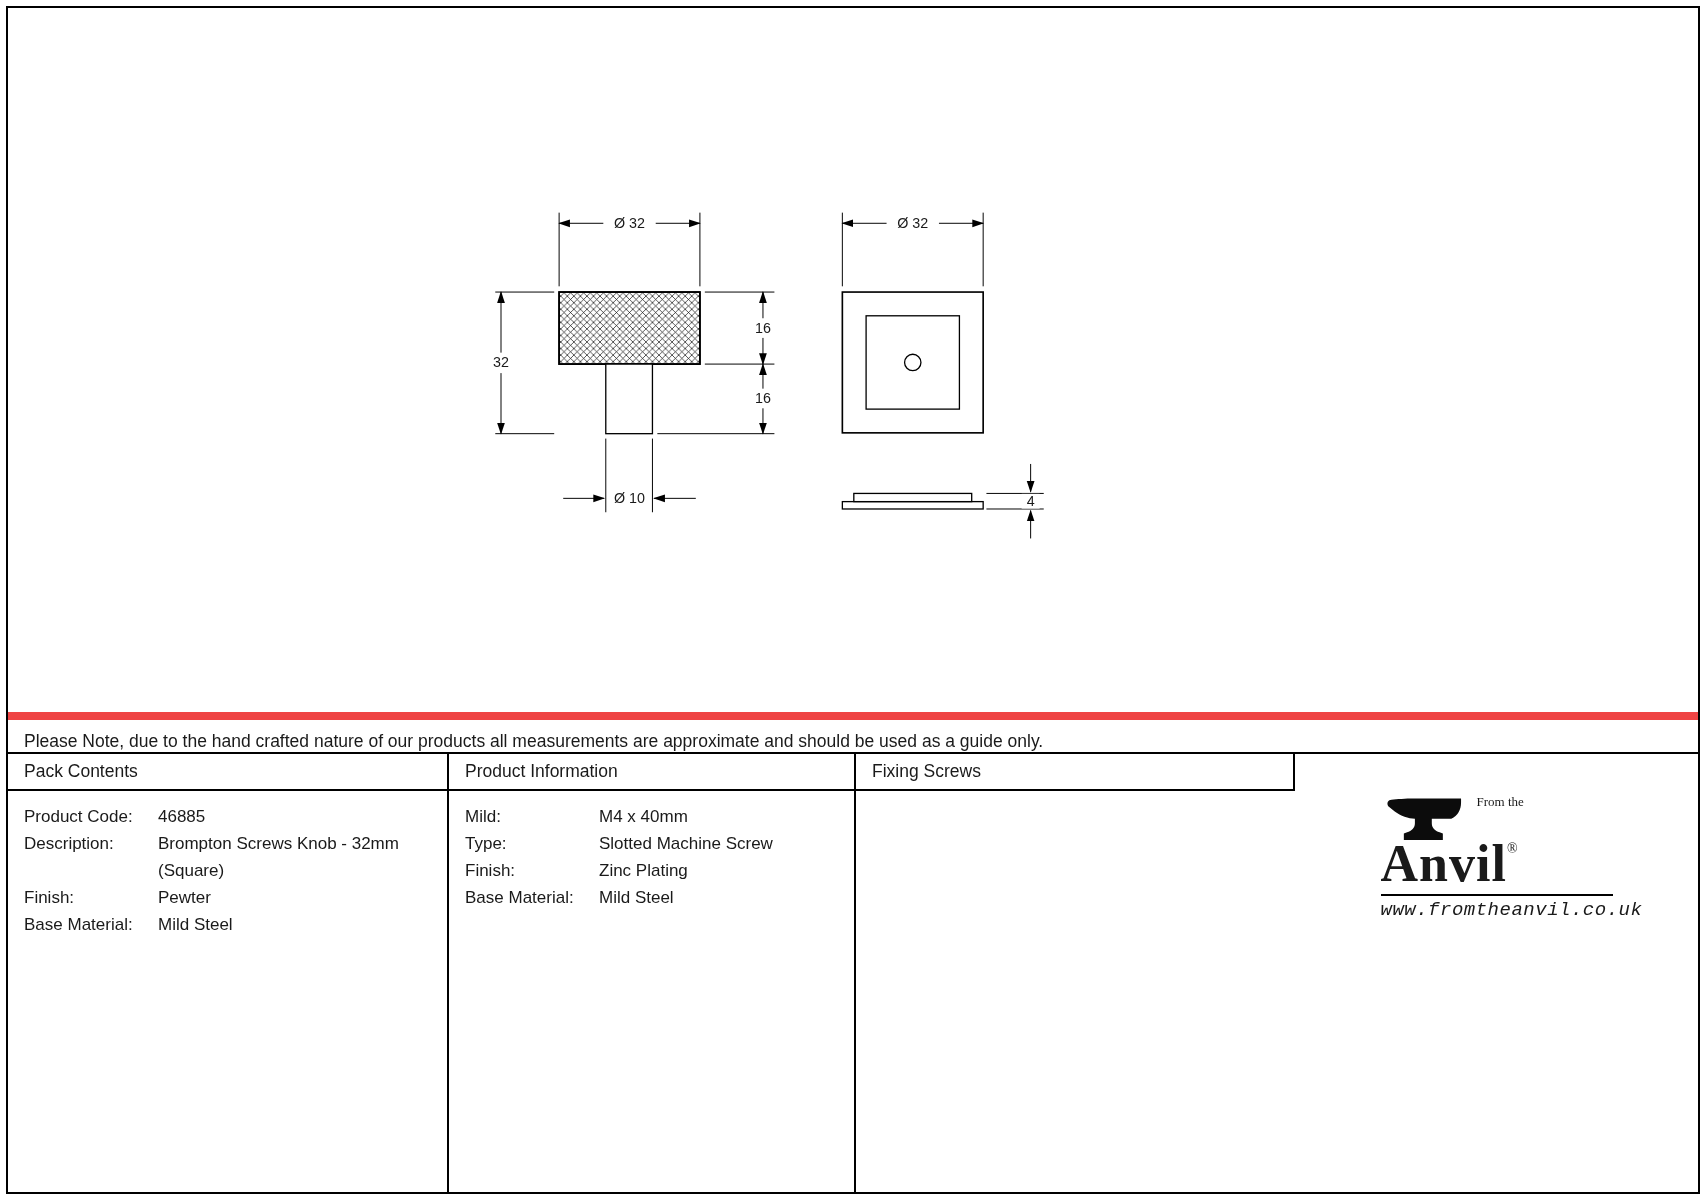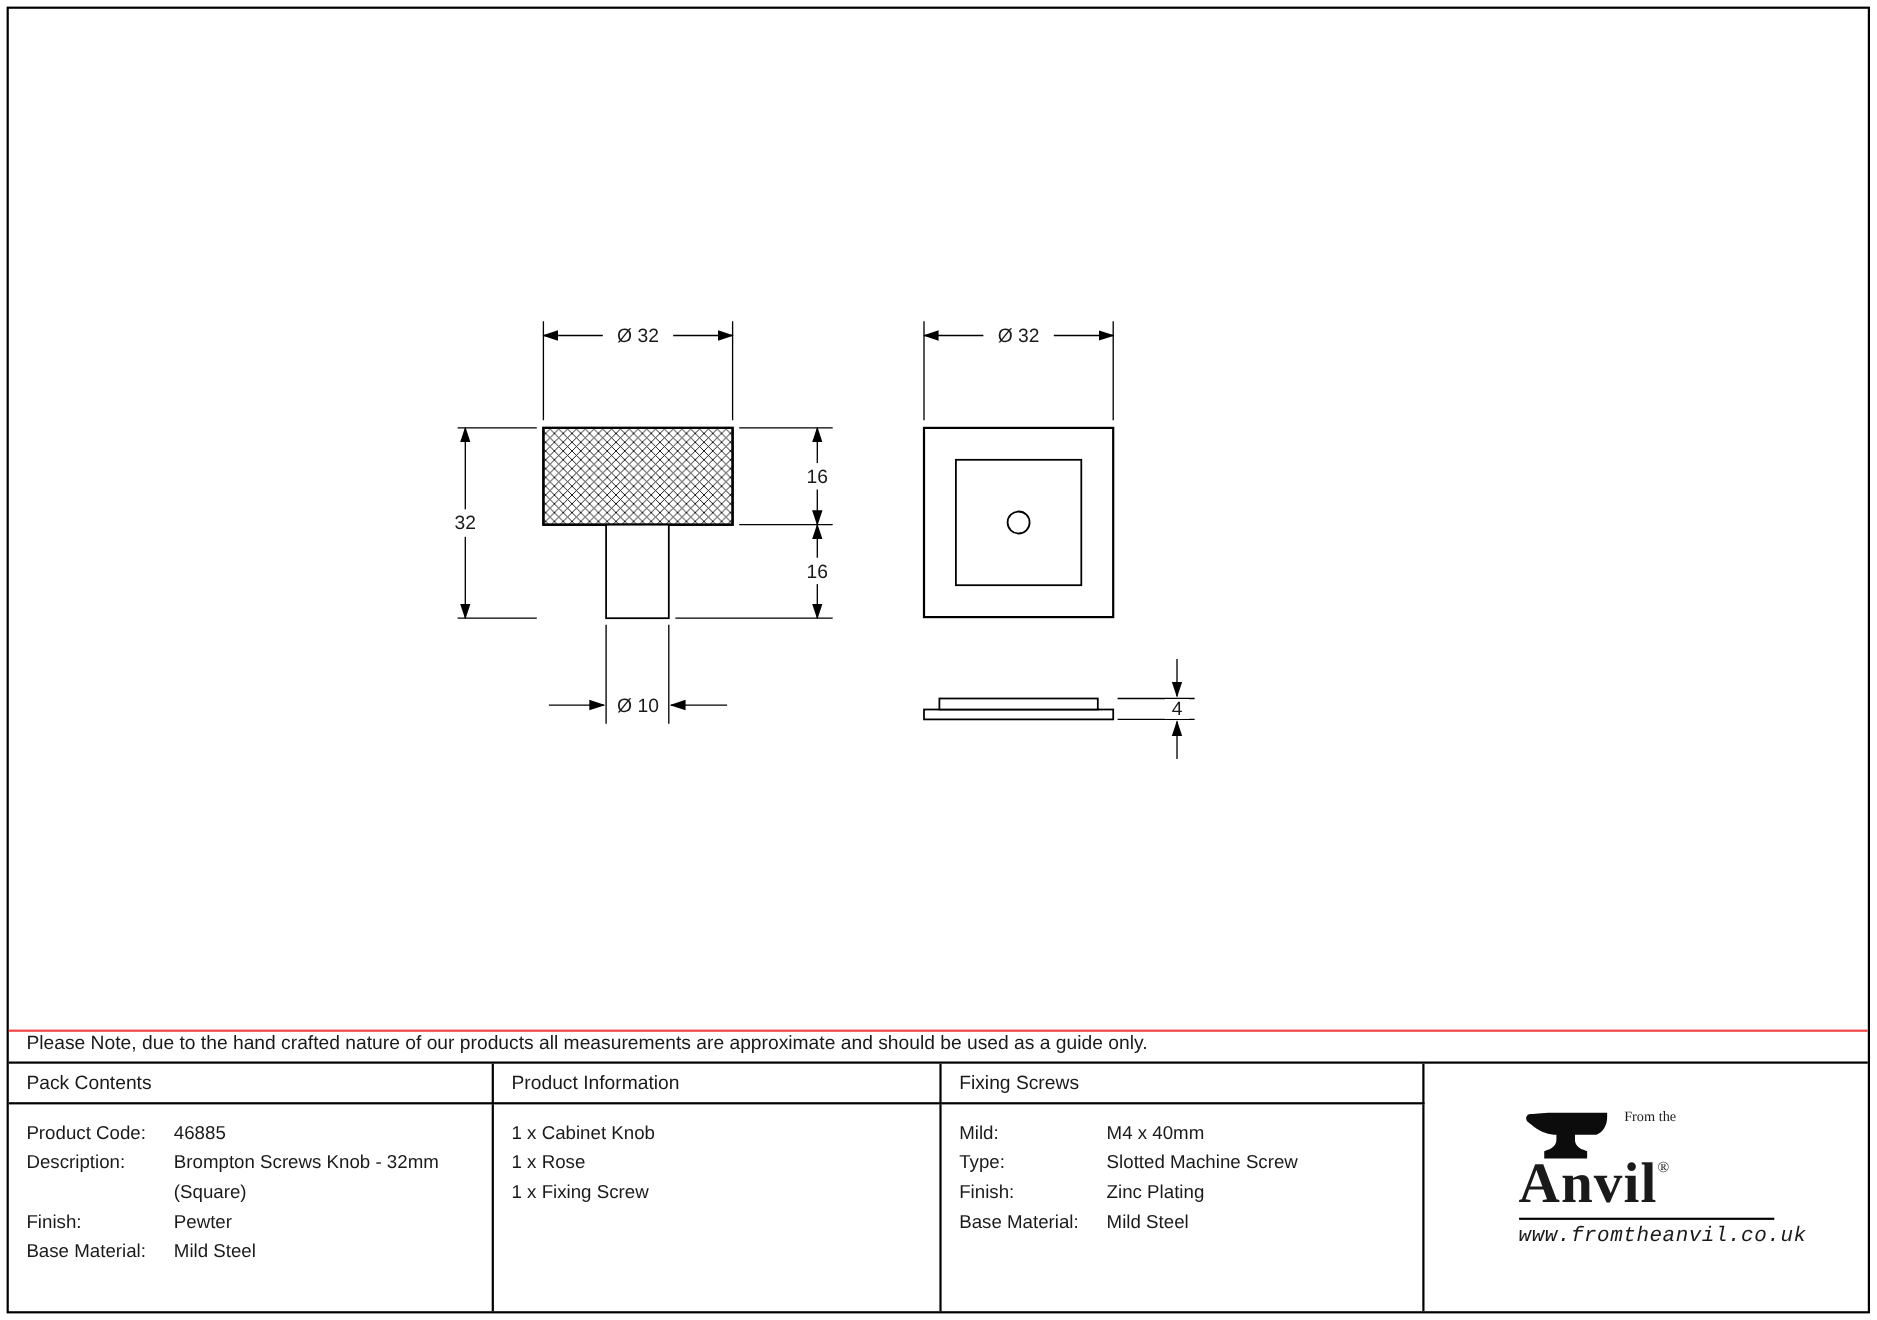--- a/index.html
+++ b/index.html
@@ -1,26 +1,26 @@
 <!DOCTYPE html>
 <html><head>
 <meta charset="utf-8">
 <style>
   * { margin:0; padding:0; box-sizing:border-box; }
   html,body { background:#ffffff; }
   body { font-family:"Liberation Sans", sans-serif; color:#1a1a1a; }
   .page { position:relative; width:1706px; height:1200px; background:#fff; }
   .frame { position:absolute; inset:6px; border:2px solid #000; display:flex; flex-direction:column; background:#fff; }
 
-  .drawing-area { height:928px; overflow:hidden; }
+  .drawing-area { height:704px; overflow:hidden; }
   .drawing-area svg { display:block; width:100%; height:100%; }
 
   .note-row {
-    height:31px; border-top:2px solid #ef4444; border-bottom:2px solid #000;
-    display:flex; align-items:flex-start; padding-left:16px;
+    height:42px; border-top:8px solid #ef4444; border-bottom:2px solid #000;
+    display:flex; align-items:flex-end; padding-left:16px;
     font-size:17.5px;
   }
 
   .spec-table { flex:1; display:grid; grid-template-columns:441px 407px 439px 1fr; grid-template-rows:37px 1fr; }
   .cell { padding-left:16px; }
   .col-line { border-right:2px solid #000; }
   .thead {
     display:flex; align-items:center; font-size:17.5px;
     border-bottom:2px solid #000;
   }
@@ -175,25 +175,20 @@
         <div class="kv">
           <span class="k">Finish:</span>
           <span class="v">Pewter</span>
         </div>
         <div class="kv">
           <span class="k">Base Material:</span>
           <span class="v">Mild Steel</span>
         </div>
       </div>
 
-      <div class="cell tbody col-line">
-        <div>1 x Cabinet Knob</div>
-        <div>1 x Rose</div>
-        <div>1 x Fixing Screw</div>
-      </div>
 
       <div class="cell tbody col-line">
         <div class="kv">
           <span class="k">Mild:</span>
           <span class="v">M4 x 40mm</span>
         </div>
         <div class="kv">
           <span class="k">Type:</span>
           <span class="v">Slotted Machine Screw</span>
         </div>

